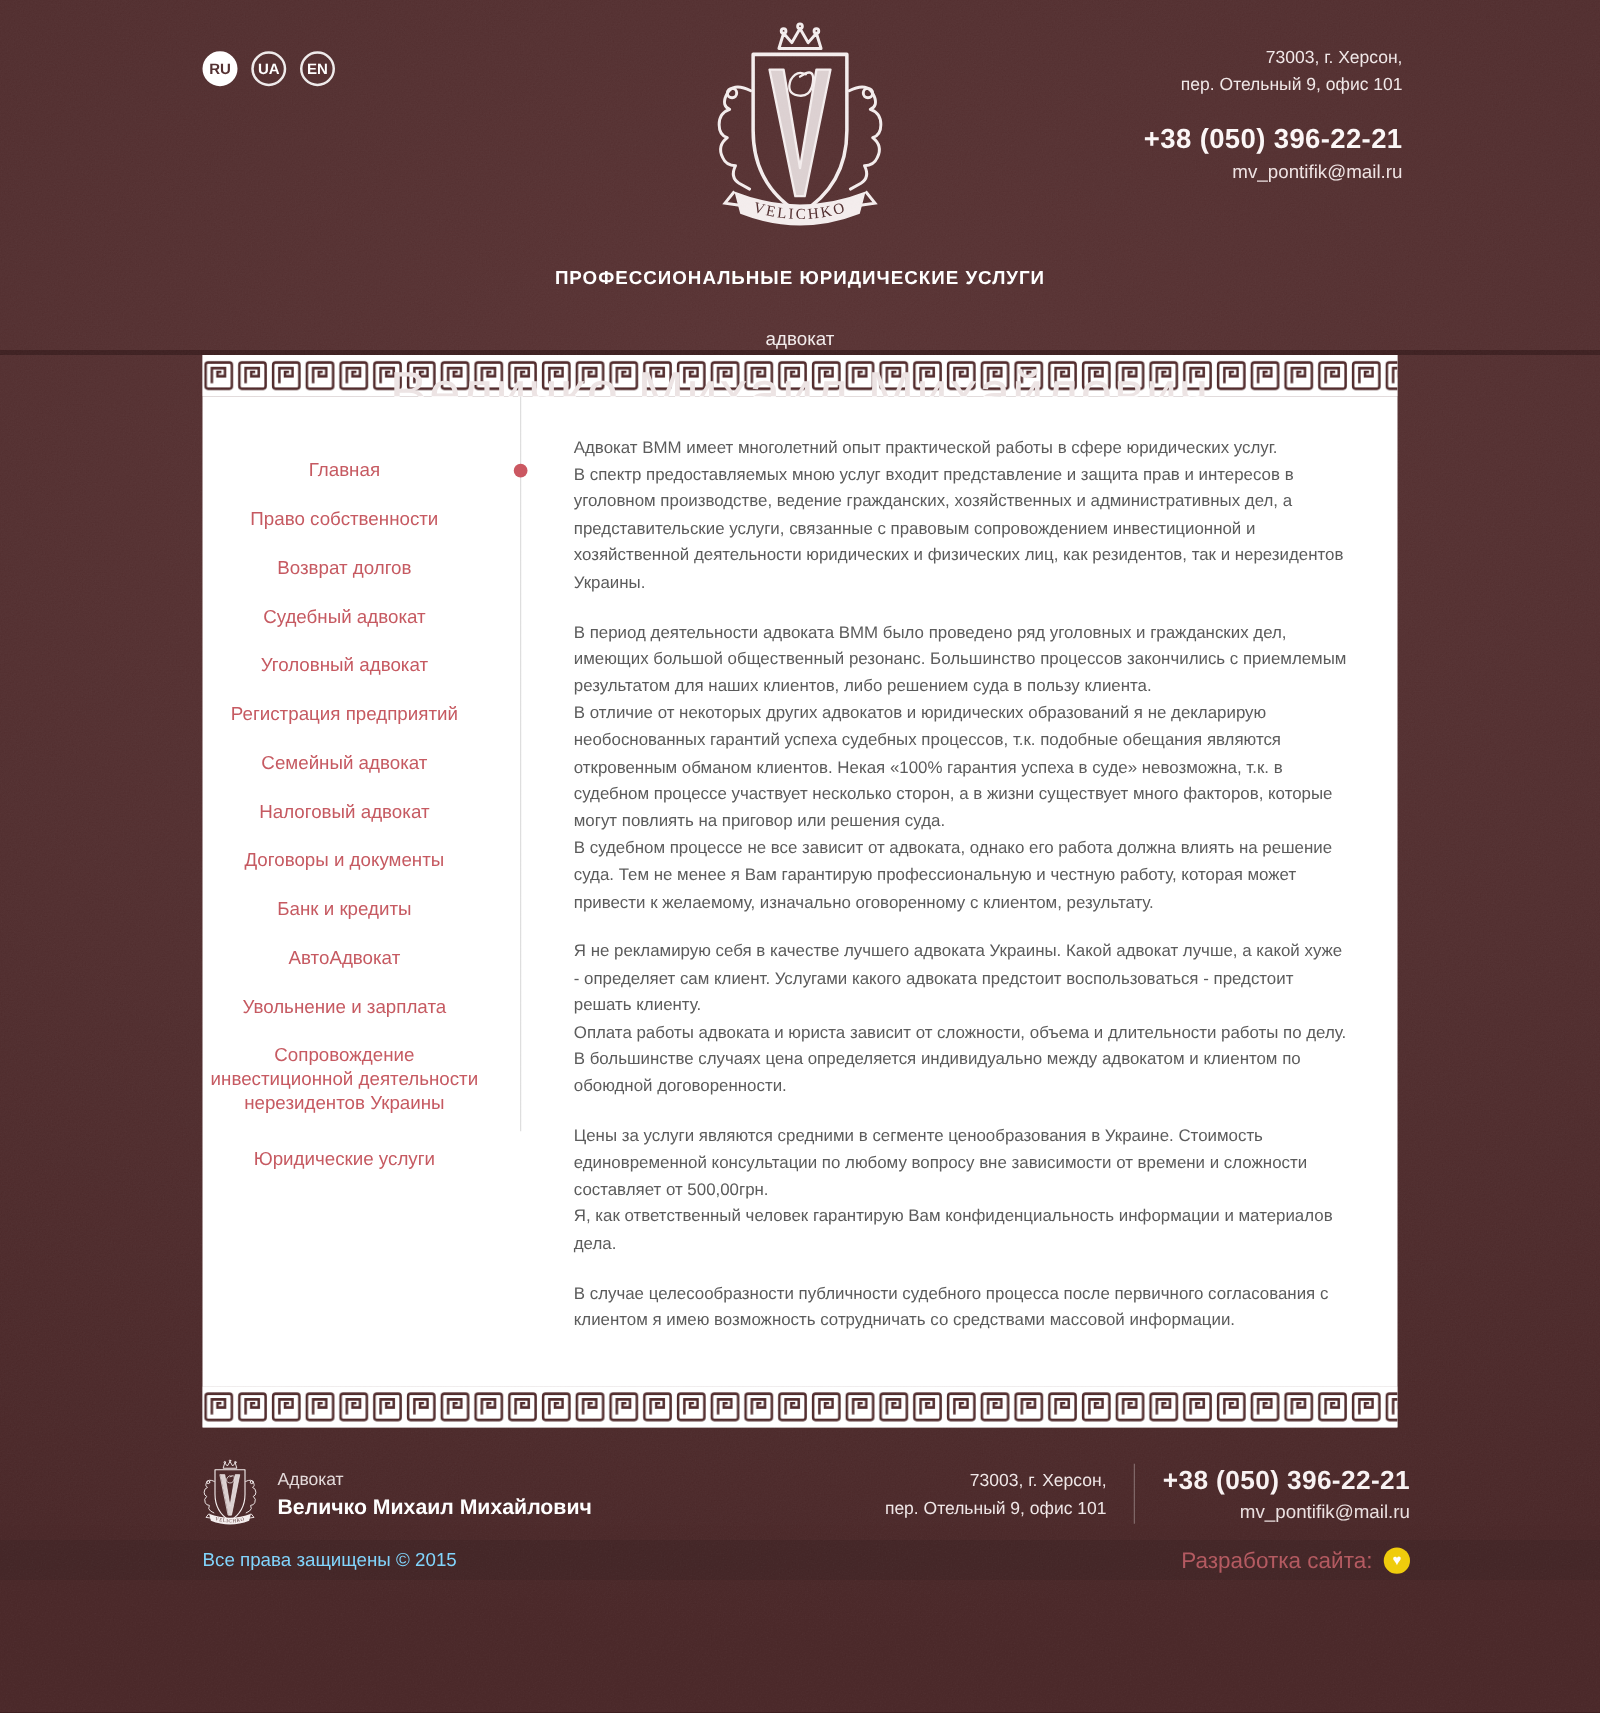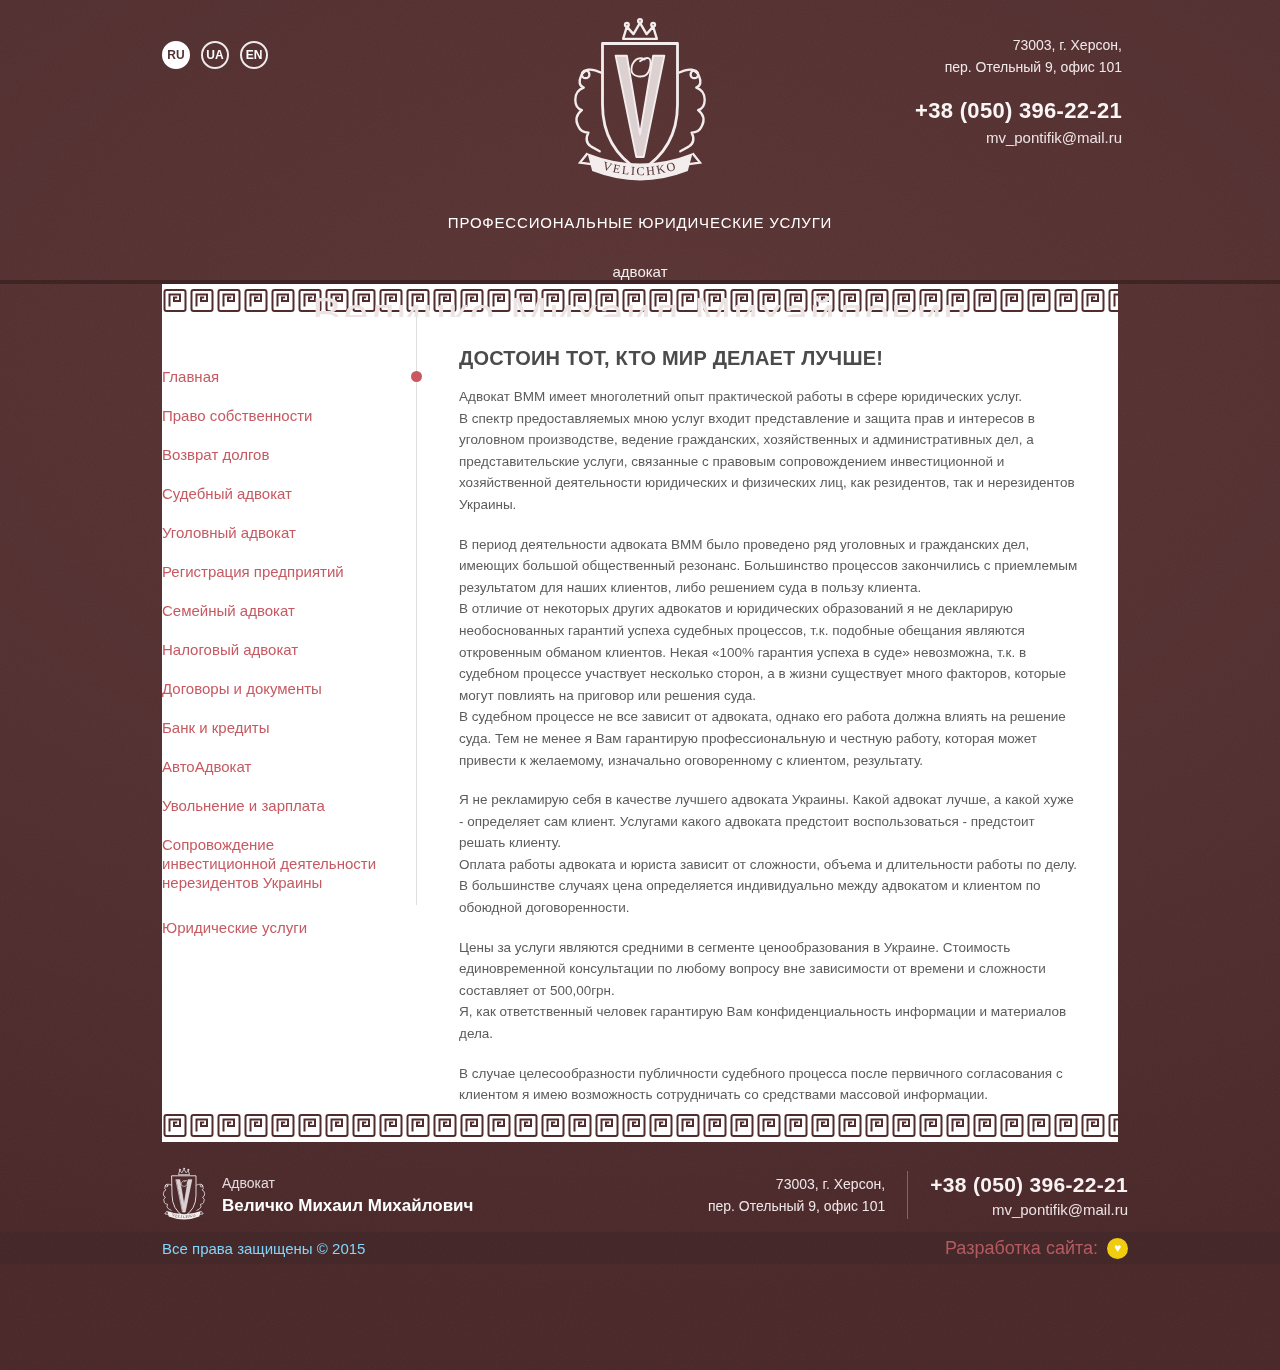--- a/index.html
+++ b/index.html
@@ -23,38 +23,38 @@
   .lang-btn.active { background:#fff; color:#4e2a2b; border-color:#fff; }
 
   .crest-main { position:absolute; left:50%; top:12px; transform:translateX(-50%); }
 
   .header-contact { position:absolute; right:158px; top:34px; text-align:right; color:#f0e7e7; }
   .header-contact .addr { font-size:14px; line-height:22px; }
   .header-contact .phone { font-size:22px; font-weight:bold; color:#fbf6f6; margin-top:20px; letter-spacing:.3px; }
   .header-contact .email { font-size:15px; margin-top:5px; color:#eee2e2; }
 
   .tagline { position:absolute; left:0; right:0; top:214px; text-align:center;
-             color:#fff; font-weight:normal; font-size:15px; letter-spacing:.8px; }
+             color:#fff; font-weight:bold; font-size:15px; letter-spacing:.8px; }
   .role   { position:absolute; left:0; right:0; top:263px; text-align:center; color:#f3ecec; font-size:15px; }
   .lawyer-name { position:absolute; left:0; right:0; top:288px; text-align:center;
              color:#ece3e3; font-size:45px; font-weight:100; letter-spacing:1.5px; }
   .certificate { position:absolute; left:0; right:0; top:341px; text-align:center;
              color:#9e565b; font-size:13px; }
 
   
   .edge-line-top { height:4px; background:#3a1c1d; }
   .meander { display:block; width:956px; height:33px; margin:0 auto; background:#fff; }
 
   
   .main { position:relative; width:956px; margin:0 auto; height:792px; background:#fff; display:flex; overflow:hidden; }
   .sidebar { position:relative; width:255px; flex:0 0 255px; padding-top:50px; }
   .sidebar-divider { position:absolute; right:0; top:0; width:1px; height:588px; background:#ddd; }
   .active-dot { position:absolute; right:-5px; top:54px; width:11px; height:11px; border-radius:50%; background:#c9525c; z-index:2; }
   .menu { list-style:none; }
-  .menu li { text-align:left; padding-right:28px; margin-bottom:20px; }
+  .menu li { text-align:center; padding-right:28px; margin-bottom:20px; }
   .menu a { color:#c4545c; text-decoration:none; font-size:15px; line-height:19px; display:inline-block; cursor:pointer; }
   .menu li.wide { margin-top:16px; }
   .menu li.gap-before { margin-top:26px; }
 
   .content { flex:1; padding:30px 36px 0 42px; }
   .content h1 { font-size:20px; color:#454545; letter-spacing:.2px; margin-bottom:16px; font-weight:bold; }
   .content p { font-size:13.5px; color:#565656; line-height:1.6; margin-bottom:18px; white-space:pre-line; }
 
   
   .footer { height:90px; padding:16px 152px 0 160px; display:flex; align-items:center; }
@@ -167,21 +167,20 @@
         <li><a>Договоры и документы</a></li>
         <li><a>Банк и кредиты</a></li>
         <li><a>АвтоАдвокат</a></li>
         <li><a>Увольнение и зарплата</a></li>
         <li class="wide"><a>Сопровождение инвестиционной деятельности нерезидентов Украины</a></li>
         <li class="gap-before"><a>Юридические услуги</a></li>
       </ul>
     </aside>
 
     <article class="content">
-      <h1>ДОСТОИН ТОТ, КТО МИР ДЕЛАЕТ ЛУЧШЕ!</h1>
       <p>Адвокат ВММ  имеет многолетний опыт практической работы в сфере юридических услуг.
 В спектр предоставляемых мною услуг входит представление и защита прав и  интересов  в уголовном производстве, ведение гражданских, хозяйственных  и административных дел, а представительские услуги, связанные с правовым сопровождением инвестиционной и хозяйственной деятельности юридических и физических лиц,  как резидентов, так и нерезидентов Украины.</p>
       <p>В период деятельности  адвоката ВММ было проведено ряд  уголовных и гражданских дел, имеющих большой общественный резонанс. Большинство процессов закончились с приемлемым результатом для наших клиентов, либо  решением суда в пользу клиента.
 В отличие от некоторых других адвокатов и юридических образований я не декларирую необоснованных гарантий успеха судебных процессов, т.к. подобные обещания являются откровенным обманом клиентов. Некая «100% гарантия успеха в суде» невозможна, т.к. в судебном процессе участвует несколько сторон, а в жизни существует много факторов, которые могут повлиять на приговор или решения суда.
 В судебном процессе не все зависит от адвоката, однако его работа должна влиять на решение суда. Тем не менее я Вам гарантирую профессиональную и честную работу, которая может привести к желаемому, изначально оговоренному с клиентом, результату.</p>
       <p>Я не рекламирую себя в качестве лучшего адвоката Украины.  Какой адвокат лучше, а какой хуже - определяет сам клиент. Услугами какого адвоката предстоит воспользоваться - предстоит решать клиенту.
 Оплата работы адвоката и юриста зависит от сложности, объема и длительности работы по делу. В большинстве случаях цена определяется индивидуально между адвокатом и клиентом по обоюдной договоренности.</p>
       <p>Цены за услуги являются  средними в сегменте ценообразования  в Украине.  Стоимость единовременной консультации по любому вопросу вне зависимости от времени и сложности составляет от 500,00грн.
 Я, как ответственный человек гарантирую Вам конфиденциальность информации и материалов дела.</p>
       <p>В случае целесообразности публичности судебного процесса после первичного согласования с клиентом я имею возможность сотрудничать со средствами массовой информации.</p>

